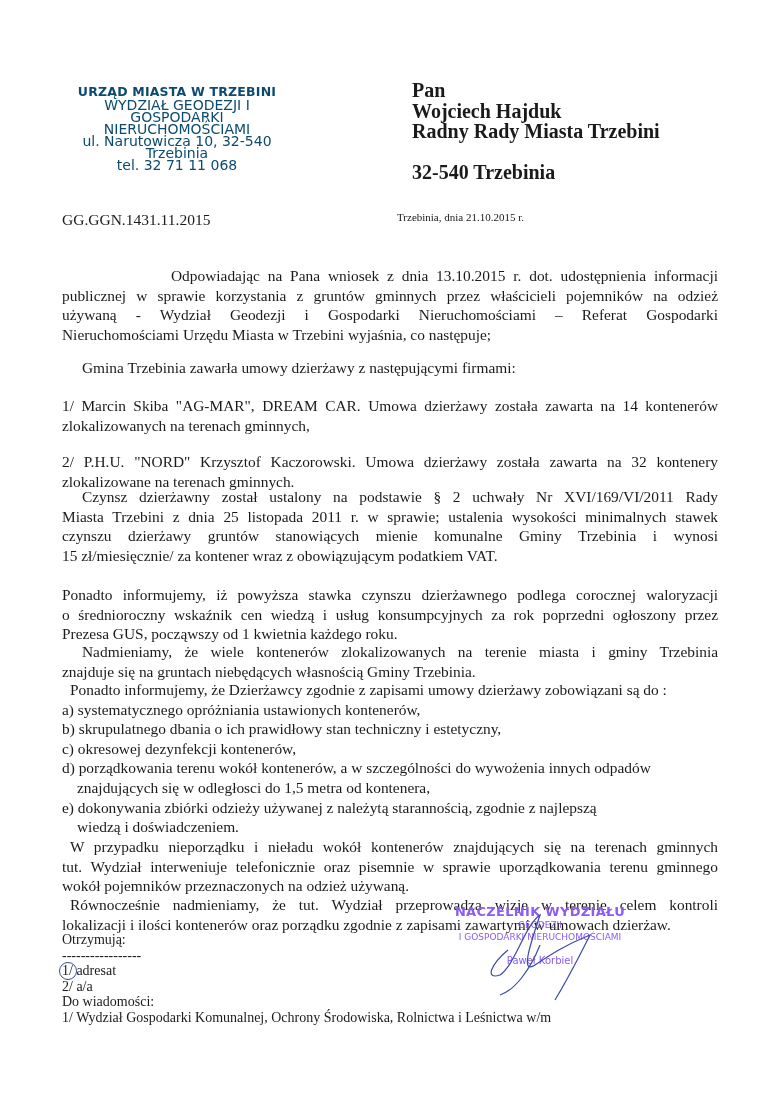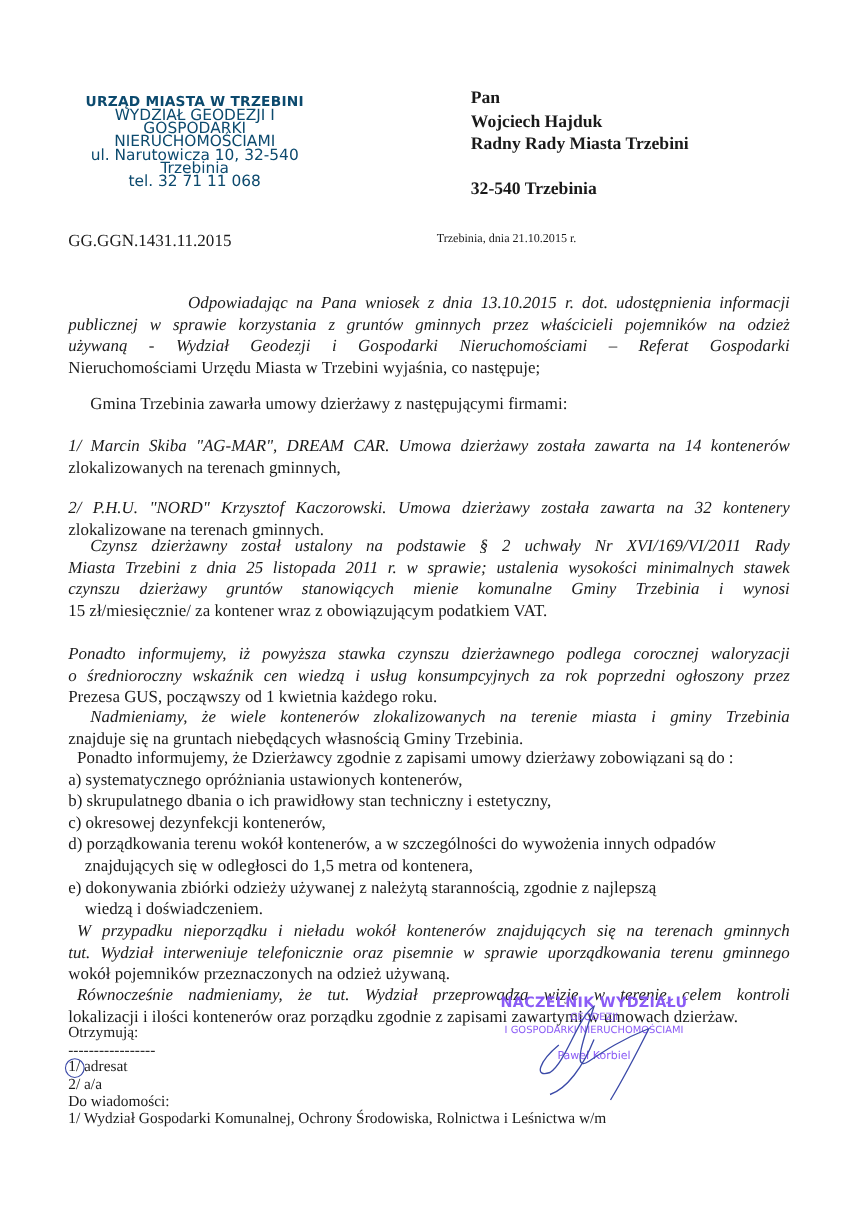--- a/index.html
+++ b/index.html
@@ -3,26 +3,26 @@
 <meta charset="utf-8">
 <style>
   html, body { margin:0; padding:0; background:#ffffff; }
   body { width:771px; height:1100px; position:relative; overflow:hidden;
          font-family:"Liberation Serif", serif; color:#1a1a1a; font-size:15.2px; }
   .abs { position:absolute; }
   .stamp { left:62px; top:84px; width:230px; text-align:center; color:#0c4a6e;
            font-family:"DejaVu Sans", sans-serif; line-height:12px; }
   .stamp .t1 { font-size:12.5px; font-weight:bold; line-height:15px; letter-spacing:0.2px; }
   .stamp .t2 { font-size:14px; }
-  .recipient { left:412px; top:80px; font-weight:bold; font-size:16px; line-height:20.5px;margin-left:16px; }
+  .recipient { left:412px; top:80px; font-weight:bold; font-size:20px; line-height:20.5px; }
   .recipient .gap { height:20px; }
   .ref { left:62px; top:211px; font-size:15.5px; }
   .date { left:397px; top:211px; font-size:11px; }
   .body { left:62px; width:656px; font-size:15.4px; line-height:19.6px; text-align:justify; }
-  .line-justify { text-align-last:justify;font-style:italic; }
+  .line-justify { text-align-last:justify; }
   .ind1 { text-indent:109px; }
   .ind2 { text-indent:20px; }
   .ind3 { text-indent:8px; }
   .sign { left:440px; top:904px; width:200px; color:#8b5cf6; text-align:center;
           font-family:"DejaVu Sans", sans-serif; }
   .sign .h { font-weight:bold; font-size:13px; letter-spacing:0.3px; }
   .sign .s { font-size:9px; line-height:12px; }
   .sign .n { font-size:10px; margin-top:12px; }
   .footer { left:62px; top:932px; font-size:14px; line-height:15.5px; }
   .circle { display:inline-block; width:16px; height:16px; border:1px solid #3b4aa8; border-radius:50%;

